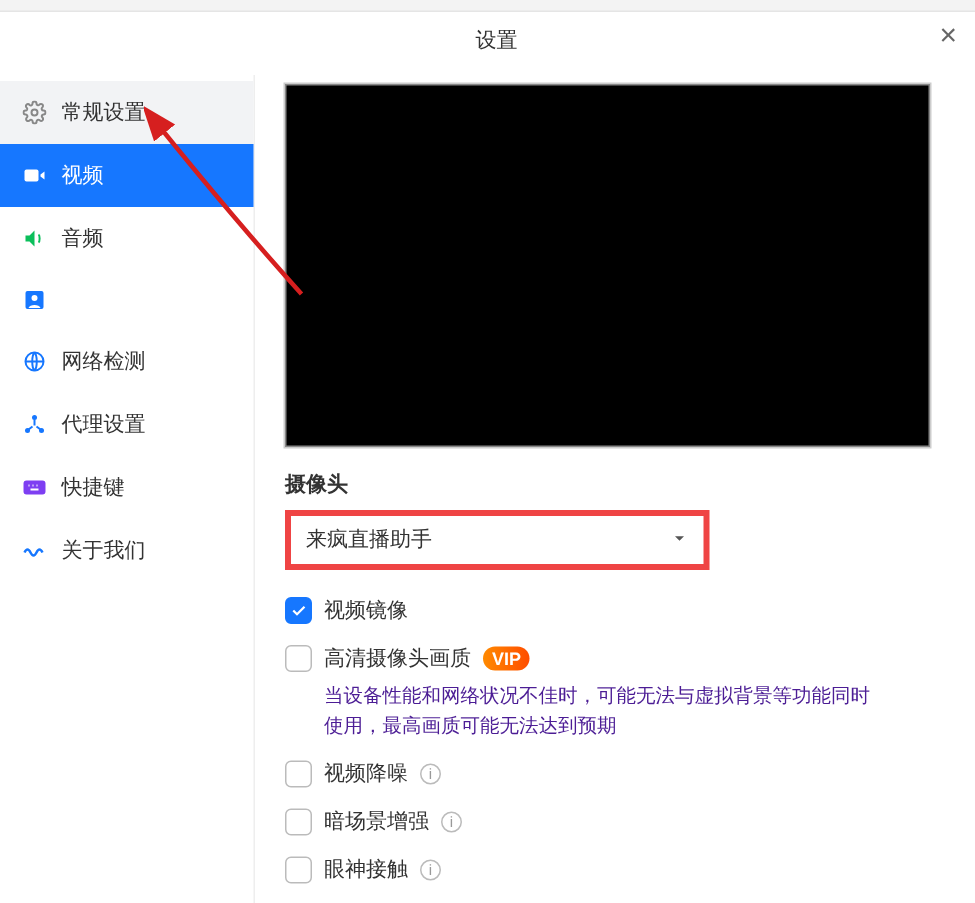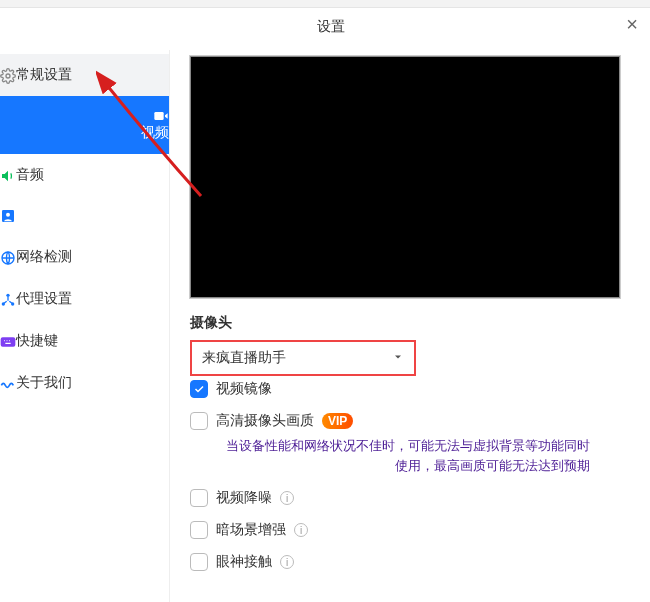--- a/index.html
+++ b/index.html
@@ -37,29 +37,29 @@
     display: flex;
     height: calc(100% - 48px);
   }
   .sidebar {
     width: 170px;
     border-right: 1px solid #eee;
     padding-top: 4px;
   }
   .sidebar-item {
     display: flex;
-    align-items: flex-end;
-    padding: 12px 0;
+    align-items: center;
+    padding: 12px 15px;
     cursor: pointer;
+    gap: 10px;
     color: #333;
   }
   .sidebar-item.active {
     background: #1677ff;
     color: #fff;
-    flex-direction: column;
   }
   .sidebar-item.highlight {
     background: #f2f3f5;
   }
   .icn {
     display: inline-flex;
     width: 16px;
     height: 16px;
     align-items: center;
     justify-content: center;
@@ -76,29 +76,29 @@
     border: 1px solid #888;
     margin-top: 6px;
     box-shadow: 0 0 0 1px #ccc;
   }
   .section-label {
     font-weight: 700;
     margin-top: 16px;
     margin-bottom: 8px;
   }
   .select {
-    width: 226px;
-    border: 2px solid #ef4444;
+    width: 283px;
+    border: 4px solid #ef4444;
     padding: 7px 10px;
     display: flex;
     align-items: center;
     justify-content: space-between;
     cursor: pointer;
   }
-  .opts { margin-top: 4px; display: flex; flex-direction: column; gap: 14px; text-align: right; }
+  .opts { margin-top: 18px; display: flex; flex-direction: column; gap: 14px; }
   .opt-row { display: flex; flex-direction: column; gap: 6px; }
   .opt-head { display: flex; align-items: center; gap: 8px; }
   .cb {
     width: 18px; height: 18px;
     border: 1.5px solid #bbb;
     border-radius: 4px;
     display: inline-flex;
     align-items: center;
     justify-content: center;
     flex-shrink: 0;

